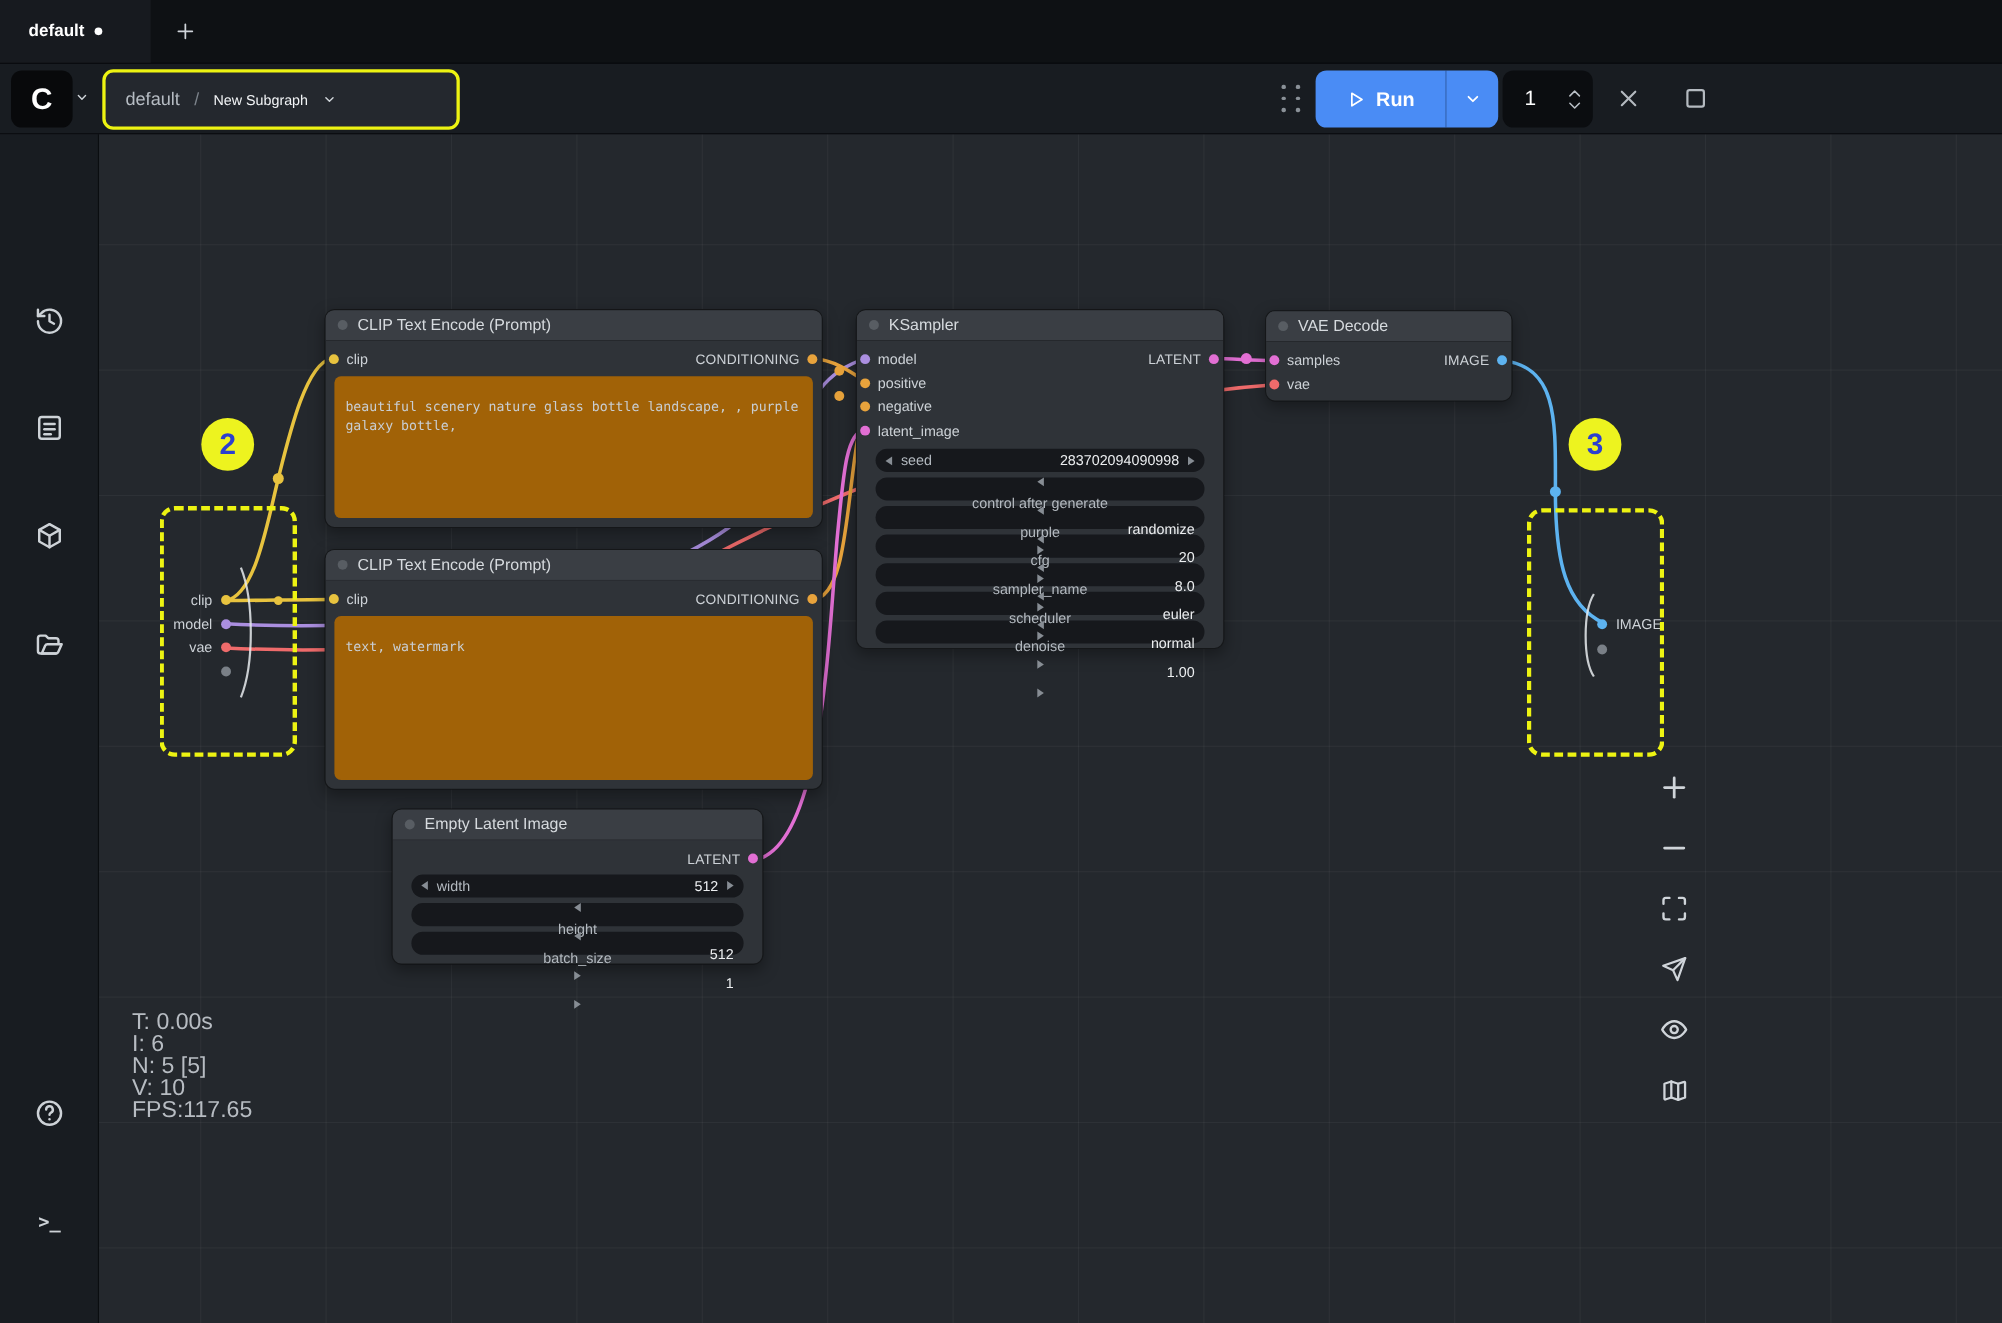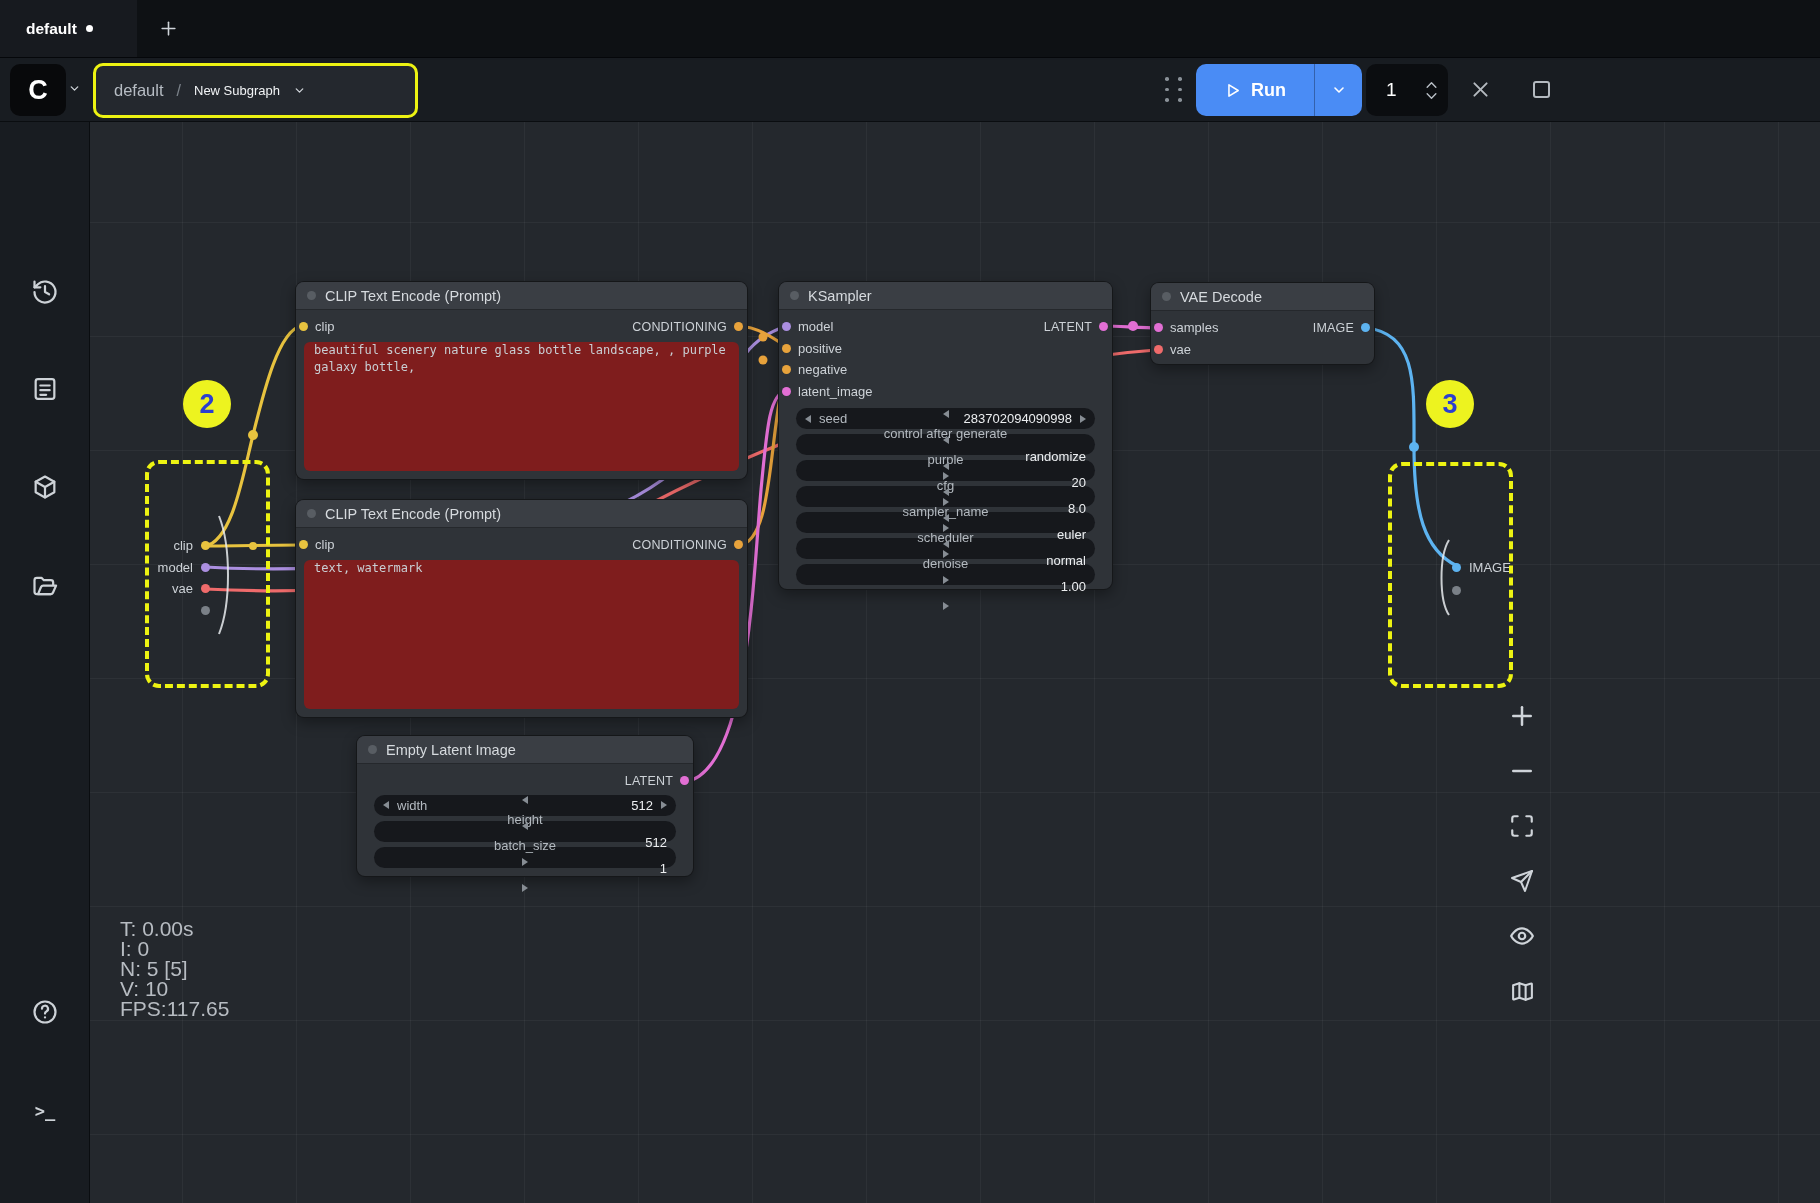--- a/index.html
+++ b/index.html
@@ -70,28 +70,28 @@
   .collapse-dot { width:9px; height:9px; border-radius:50%; background:#585d63; flex:none; }
   .node-title { color:#d6dade; font-size:14.5px; white-space:nowrap; }
   .slot-row { display:flex; justify-content:space-between; align-items:center; padding:6px 4px 0 3px; }
   .slot { display:flex; align-items:center; gap:7px; height:21.5px; }
   .slot-label { color:#cdd2d7; font-size:13px; white-space:nowrap; }
   .out-label { font-size:12.5px; letter-spacing:0.2px; }
   .slot-dot { width:9px; height:9px; border-radius:50%; flex:none; }
   .c-clip { background:#e8c33f; } .c-cond { background:#e8a33c; } .c-model { background:#ab8fe0; }
   .c-latent { background:#e26fd4; } .c-vae { background:#ef6b6b; } .c-image { background:#5db3f0; }
   .c-empty { background:#7a8087; }
-  .prompt-box { position:absolute; left:8px; right:8px; top:60px; bottom:8px; background:#7f1d1d;
-    border-radius:6px; padding:0 10px; color:#c9ced3; font-family:"DejaVu Sans Mono", monospace;
+  .prompt-box { position:absolute; left:8px; right:8px; top:60px; bottom:8px; background:#a16207;
+    border-radius:6px; padding:20px 10px; color:#c9ced3; font-family:"DejaVu Sans Mono", monospace;
     font-size:12px; line-height:1.45; white-space:pre-wrap; overflow:hidden; }
   .ks-io { display:flex; justify-content:space-between; align-items:flex-start; padding:6px 4px 0 3px; }
   .ks-in { display:flex; flex-direction:column; }
   .widgets { padding:6px 17px 0; }
   .widget { height:21px; background:#16181c; border-radius:11px; display:flex; align-items:center;
-    gap:8px; padding:0 9px; font-size:13px;justify-content:center; }
+    gap:8px; padding:0 9px; font-size:13px; }
   .widget + .widget { margin-top:5px;flex-direction:column; }
   .wname { color:#b4bac0; white-space:nowrap; }
   .wval { margin-left:auto; color:#eceef0; white-space:nowrap; }
   .tri { width:0; height:0; flex:none; }
   .tri-l { border-top:4.5px solid transparent; border-bottom:4.5px solid transparent; border-right:6px solid #878d94; }
   .tri-r { border-top:4.5px solid transparent; border-bottom:4.5px solid transparent; border-left:6px solid #878d94; }
 
   
   .sgio { position:absolute; z-index:2; }
   .sg-row { display:flex; align-items:center; gap:8px; height:21.5px; }
@@ -455,21 +455,21 @@
   </div>
 
   <div class="badge" style="left:443px; top:68px; width:44px; height:44px; font-size:24px;">1</div>
   <div class="badge" style="left:183px; top:380px; width:48px; height:48px; font-size:27px;">2</div>
   <div class="badge" style="left:1426px; top:380px; width:48px; height:48px; font-size:27px;">3</div>
   <div class="dash" style="left:145px; top:460px; width:125px; height:228px;"></div>
   <div class="dash" style="left:1388px; top:462px; width:125px; height:226px;"></div>
 
   <div class="stats">
     <div>T: 0.00s</div>
-    <div>I: 0</div>
+    <div>I: 6</div>
     <div>N: 5 [5]</div>
     <div>V: 10</div>
     <div>FPS:117.65</div>
   </div>
 
   <div class="zoom-col">
     <div class="zoom-item">
       <svg class="ic" width="30" height="30" viewBox="0 0 24 24" fill="none" stroke="#cfd4d9" stroke-width="2" stroke-linecap="round">
           <line x1="12" y1="5" x2="12" y2="19"></line>
           <line x1="5" y1="12" x2="19" y2="12"></line>

